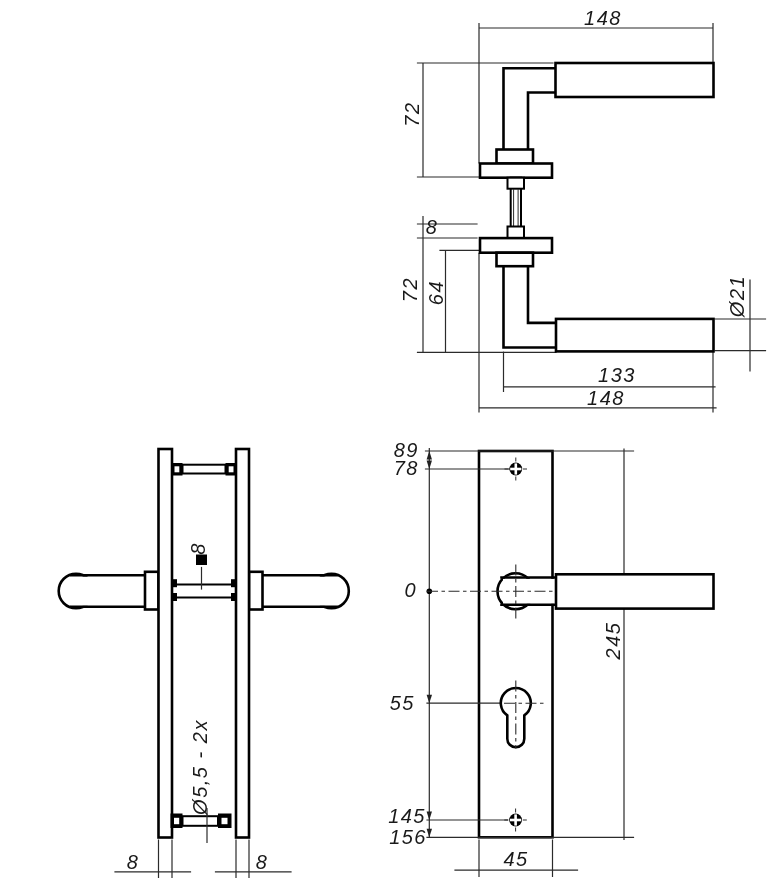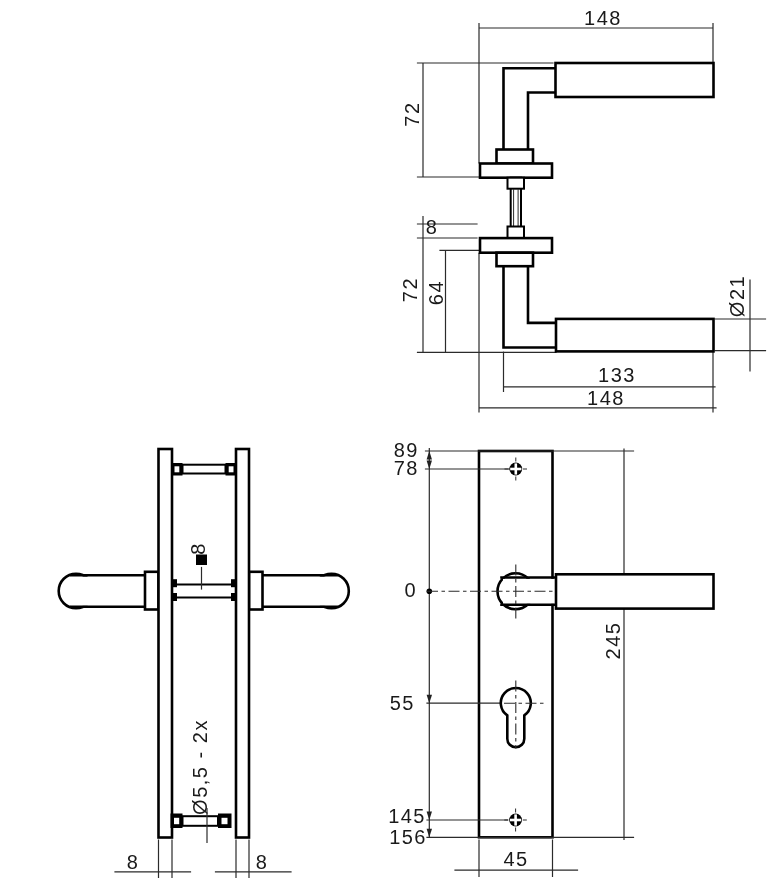--- a/index.html
+++ b/index.html
@@ -1,16 +1,16 @@
 <!DOCTYPE html>
 <html><head>
 <meta charset="utf-8">
 <style>
   html,body{margin:0;padding:0;background:#fff;}
-  #stage{position:relative;width:781px;height:894px;background:#ffffff;overflow:hidden;}
+  #stage{position:relative;width:781px;height:894px;background:#ffffff;overflow:hidden;font-style:italic;}
   svg{display:block;}
   text{font-family:"Liberation Sans",sans-serif;font-size:20px;fill:#1a1a1a;letter-spacing:1.5px;}
   .mid{text-anchor:middle}
   .end{text-anchor:end}
   .ol{stroke:#000;stroke-width:2.6;fill:none;stroke-linecap:square}
   .olf{stroke:#000;stroke-width:2.6;fill:#fff}
   .om{stroke:#000;stroke-width:2;fill:none}
   .omf{stroke:#000;stroke-width:2;fill:#fff}
   .thin{stroke:#2b2b2b;stroke-width:1.2;fill:none;stroke-linecap:square}
   .hair{stroke:#2b2b2b;stroke-width:1;fill:none}

